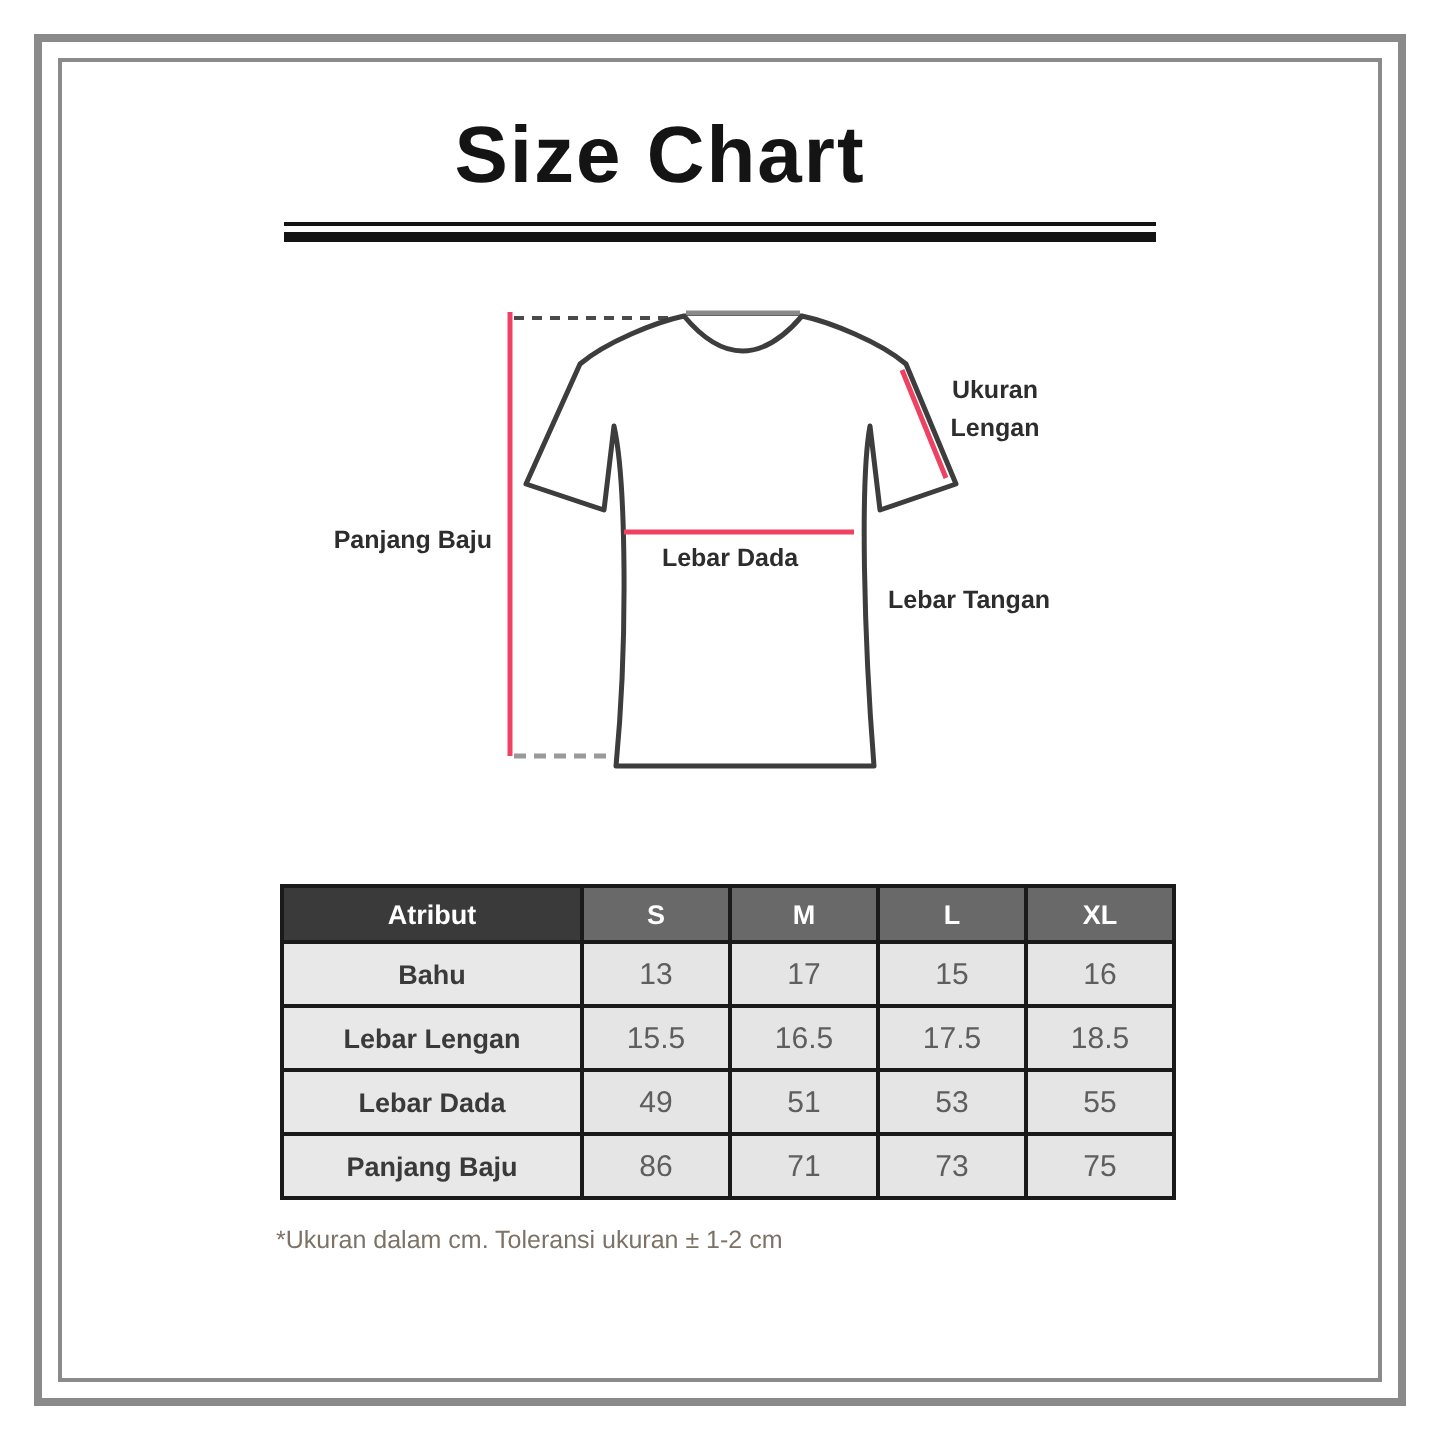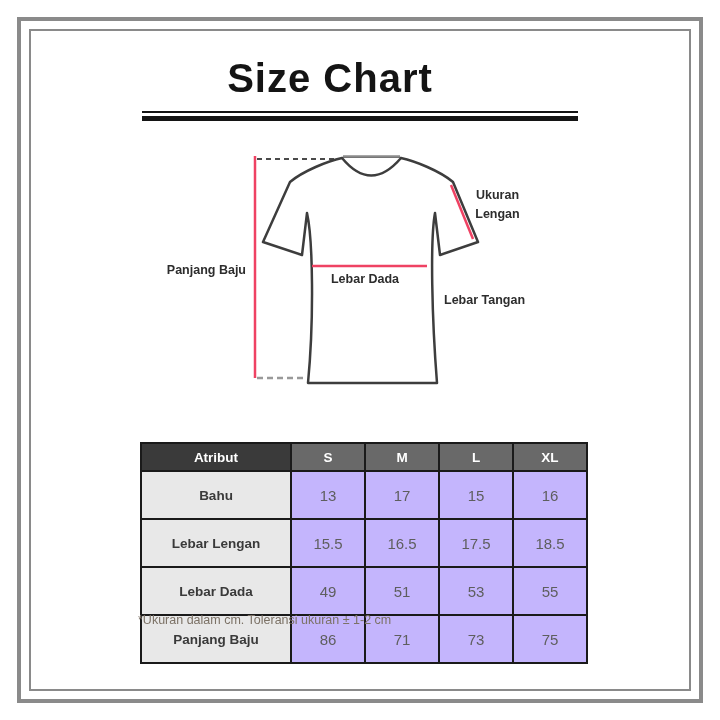--- a/index.html
+++ b/index.html
@@ -39,25 +39,25 @@
 
   table.size-table {
     position:absolute; left:140px; top:410px;
     border-collapse:collapse; table-layout:fixed; width:438px;margin-top:32px;
   }
   .size-table th, .size-table td {
     border:2px solid #1a1a1a; text-align:center; vertical-align:middle;
     padding:0;
   }
   .size-table thead tr { height:28px; }
-  .size-table tbody tr { height:48px; }
+  .size-table tbody tr { height:32px; }
   th.col-attr  { width:148px; background:#3a3a3a; color:#ffffff; font-size:13.5px; }
   th.col-size  { width:72px;  background:#696969; color:#ffffff; font-size:13.5px; }
   td.row-label { background:#e8e8e8; color:#3a3a3a; font-weight:bold; font-size:13.5px; }
-  td.cell-value{ background:#c4b5fd; color:#5e5e5e; font-weight:normal; font-size:15px; }
+  td.cell-value{ background:#e5e5e5; color:#5e5e5e; font-weight:normal; font-size:15px; }
 
   .footnote {
     position:absolute; left:138px; top:613px;
     font-size:12.5px; color:#7c7266;
   }
 </style>
 </head>
 <body>
 
 <div class="outer-frame"></div>

